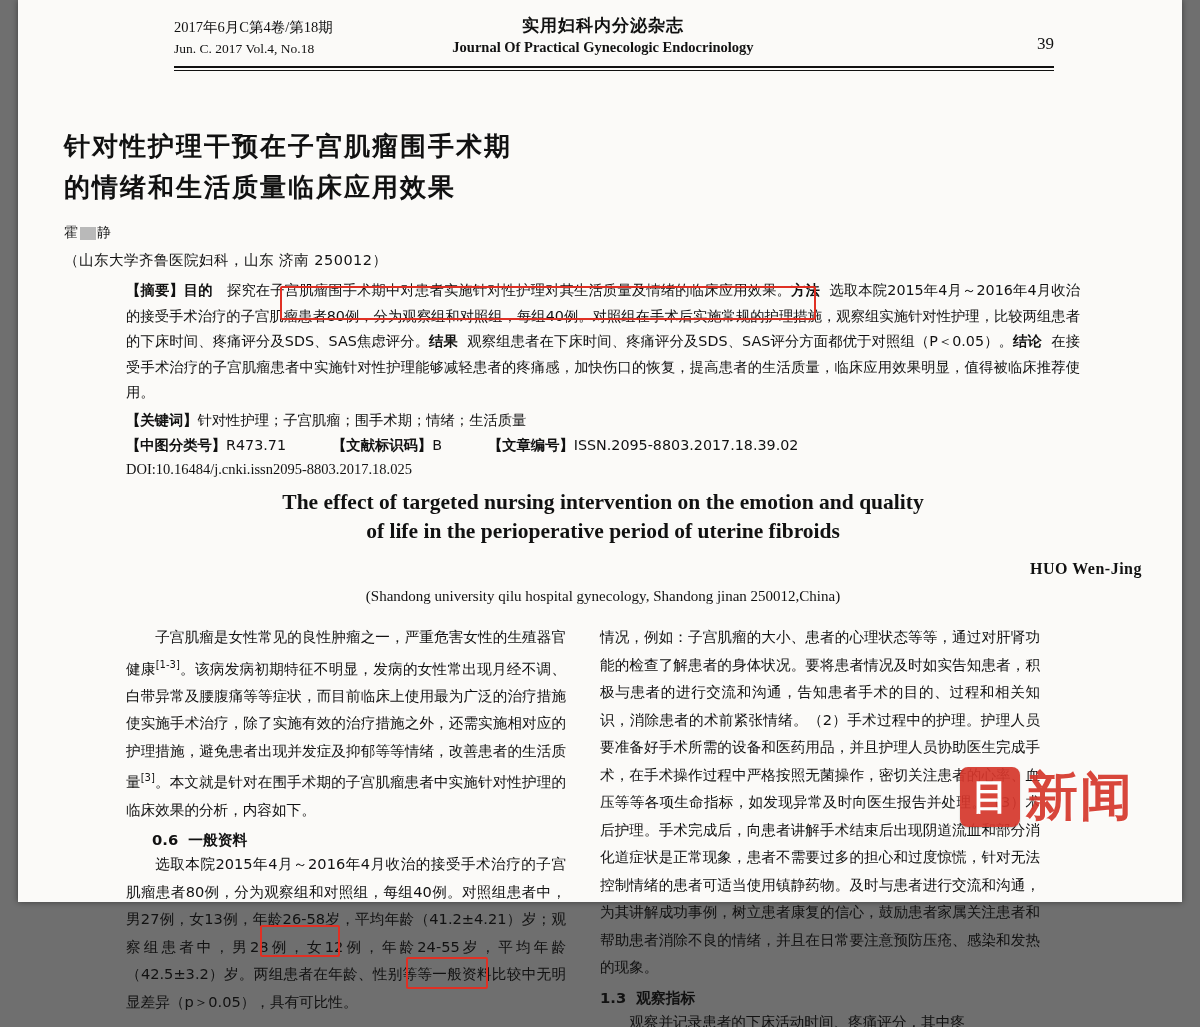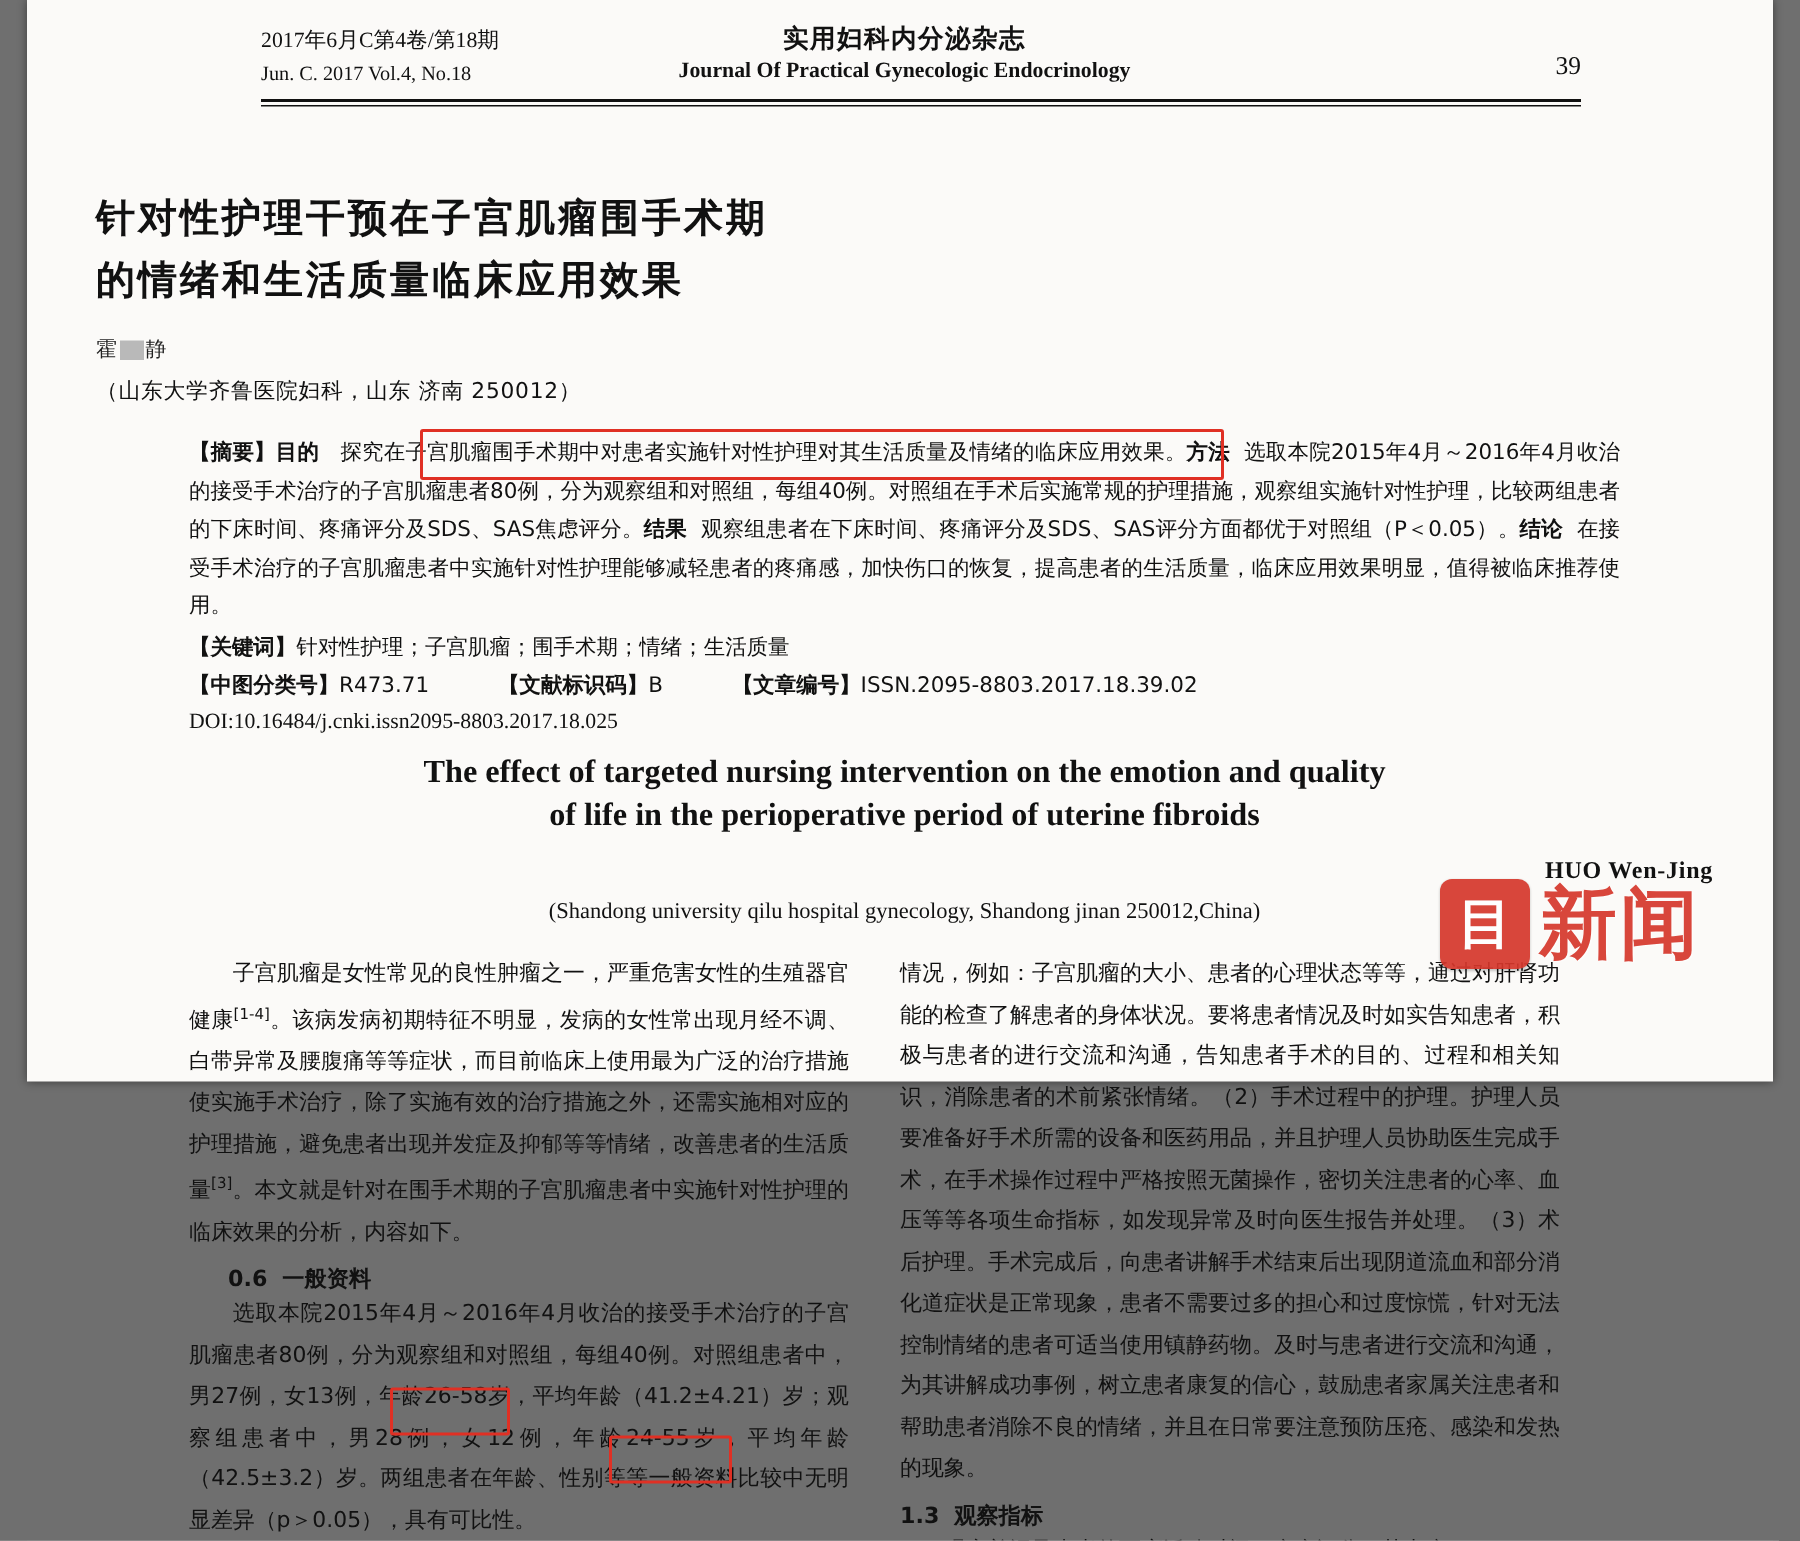--- a/index.html
+++ b/index.html
@@ -2,21 +2,21 @@
 <html><head>
 <meta charset="utf-8">
 <style>
   html,body{margin:0;padding:0;background:#6f6f6f;}
   body{width:1200px;height:1027px;font-family:"Liberation Serif",serif;}
   #page{
     position:relative;width:1200px;height:1027px;
     background:#6f6f6f;overflow:hidden;
   }
   .paper{
-    position:absolute;left:18px;top:0px;width:1164px;height:721px;
+    position:absolute;left:18px;top:0px;width:1164px;height:902px;
     background:#fbfaf8;
     box-shadow:0 0 6px rgba(0,0,0,.45);
   }
   .paper-inner{
     position:absolute;left:0;top:0;right:0;bottom:0;
     padding:12px 40px 0 46px;
     box-sizing:border-box;
   }
   
   .runhead{
@@ -62,21 +62,21 @@
   .redact{
     display:inline-block;width:16px;height:13px;background:#b9b9b9;
     vertical-align:middle;margin:0 1px;
   }
   .affil{
     margin-top:9px;font-size:14.5px;color:#111;letter-spacing:.5px;
     font-family:"DejaVu Sans",sans-serif;
   }
   
   .abstract{
-    margin:20px 62px 0 62px;font-size:14.3px;line-height:25.5px;color:#111;
+    margin:8px 62px 0 62px;font-size:14.3px;line-height:25.5px;color:#111;
     text-align:justify;font-family:"DejaVu Sans",sans-serif;
   }
   .abstract b{font-weight:bold;}
   .kw{
     margin:2px 62px 0 62px;font-size:14.3px;line-height:25.5px;color:#111;
     font-family:"DejaVu Sans",sans-serif;
   }
   .clsline{
     margin:0 62px;font-size:14.3px;line-height:25px;color:#111;
     font-family:"DejaVu Sans",sans-serif;
@@ -198,21 +198,21 @@
       </div>
       <div class="doi">DOI:10.16484/j.cnki.issn2095-8803.2017.18.025</div>
 
       <div class="en-title">The effect of targeted nursing intervention on the emotion and quality</div>
       <div class="en-title" style="margin-top:0">of life in the perioperative period of uterine fibroids</div>
       <div class="en-author">HUO Wen-Jing</div>
       <div class="en-affil">(Shandong university qilu hospital gynecology, Shandong  jinan   250012,China)</div>
 
       <div class="cols">
         <div class="col">
-          <p class="indent"><span>子宫肌瘤是女性常见的良性肿瘤之一，严重危害女性的生殖器官健康</span><sup>[1-4]</sup><span>。该病发病初期特征不明显，发病的女性常出现月经不调、白带异常及腰腹痛等等症状，而目前临床上使用最为广泛的治疗措施使实施手术治疗，除了实施有效的治疗措施之外，还需实施相对应的护理措施，避免患者出现并发症及抑郁等等情绪，改善患者的生活质量</span><sup>[3]</sup><span>。本文就是针对在围手术期的子宫肌瘤患者中实施针对性护理的临床效果的分析，内容如下。</span></p>
+          <p class="indent"><span>子宫肌瘤是女性常见的良性肿瘤之一，严重危害女性的生殖器官健康</span><sup>[1-3]</sup><span>。该病发病初期特征不明显，发病的女性常出现月经不调、白带异常及腰腹痛等等症状，而目前临床上使用最为广泛的治疗措施使实施手术治疗，除了实施有效的治疗措施之外，还需实施相对应的护理措施，避免患者出现并发症及抑郁等等情绪，改善患者的生活质量</span><sup>[3]</sup><span>。本文就是针对在围手术期的子宫肌瘤患者中实施针对性护理的临床效果的分析，内容如下。</span></p>
 
 
           <div class="sec-h2"><span class="num">0.6</span><span>一般资料</span></div>
 
           <p class="indent">选取本院2015年4月～2016年4月收治的接受手术治疗的子宫肌瘤患者80例，分为观察组和对照组，每组40例。对照组患者中，男27例，女13例，年龄26-58岁，平均年龄（41.2±4.21）岁；观察组患者中，男28例，女12例，年龄24-55岁，平均年龄（42.5±3.2）岁。两组患者在年龄、性别等等一般资料比较中无明显差异（p＞0.05），具有可比性。</p>
         </div>
 
         <div class="col">
           <p>情况，例如：子宫肌瘤的大小、患者的心理状态等等，通过对肝肾功能的检查了解患者的身体状况。要将患者情况及时如实告知患者，积极与患者的进行交流和沟通，告知患者手术的目的、过程和相关知识，消除患者的术前紧张情绪。（2）手术过程中的护理。护理人员要准备好手术所需的设备和医药用品，并且护理人员协助医生完成手术，在手术操作过程中严格按照无菌操作，密切关注患者的心率、血压等等各项生命指标，如发现异常及时向医生报告并处理。（3）术后护理。手术完成后，向患者讲解手术结束后出现阴道流血和部分消化道症状是正常现象，患者不需要过多的担心和过度惊慌，针对无法控制情绪的患者可适当使用镇静药物。及时与患者进行交流和沟通，为其讲解成功事例，树立患者康复的信心，鼓励患者家属关注患者和帮助患者消除不良的情绪，并且在日常要注意预防压疮、感染和发热的现象。</p>
           <div class="sec-h2" style="padding-left:0"><span class="num">1.3</span><span>观察指标</span></div>

